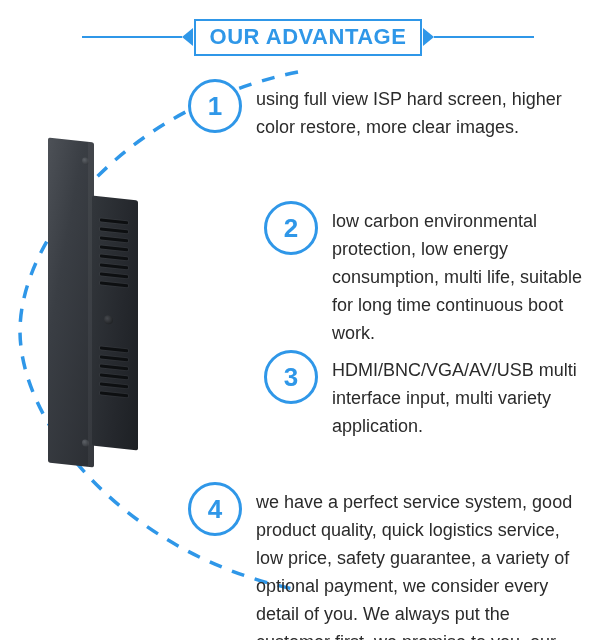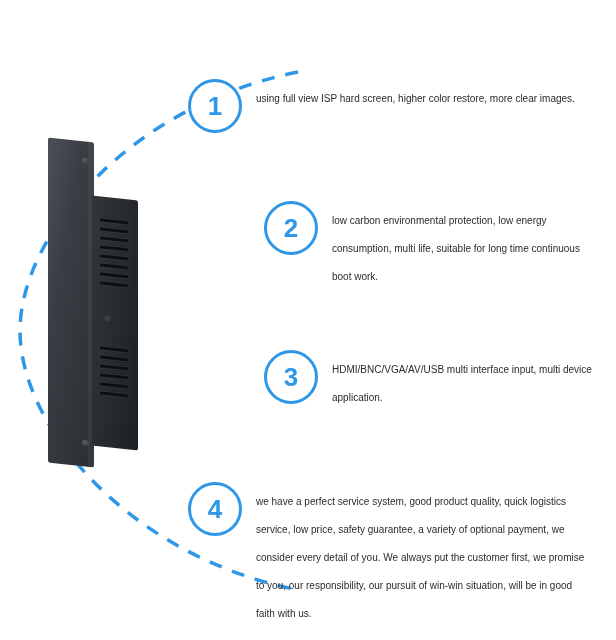--- a/index.html
+++ b/index.html
@@ -142,40 +142,49 @@
     font-size: 26px;
     font-weight: bold;
     display: flex;
     align-items: center;
     justify-content: center;
     line-height: 1;
   }
   .item-text {
     margin-left: 14px;
     color: #2b2b2b;
-    font-size: 10px;
+    font-size: 18px;
     line-height: 28px;
     padding-top: 6px;
   }
 
   #item-1 { left: 188px; top: 79px;  width: 400px; }
   #item-2 { left: 264px; top: 201px; width: 330px; }
   #item-3 { left: 264px; top: 350px; width: 330px; }
   #item-4 { left: 188px; top: 482px; width: 408px; }
 
   #item-1 .item-text { width: 320px; }
   #item-2 .item-text { width: 260px; }
   #item-3 .item-text { width: 260px; }
   #item-4 .item-text { width: 330px; }
 </style>
 </head>
 <body>
 
 <div class="page">
 
+  <div class="header">
+    <div class="hdr-line left"></div>
+    <div class="hdr-arrow left"></div>
+    <div class="hdr-box">
+      <div class="hdr-title">OUR ADVANTAGE</div>
+    </div>
+    <div class="hdr-arrow right"></div>
+    <div class="hdr-line right"></div>
+  </div>
 
   <svg class="arc" viewBox="0 0 300 530">
     <path d="M 290 6 C 120 40, 12 170, 12 265 C 12 360, 120 490, 290 524" fill="none" stroke="#2f97e8" stroke-width="3.5" stroke-dasharray="13 11" stroke-linecap="butt"></path>
   </svg>
 
   <div class="product">
     <div class="pm-body">
       <div class="screwl" style="left:34px; top:16px;"></div>
       <div class="screwl" style="left:34px; top:298px;"></div>
     </div>
@@ -203,21 +212,21 @@
     <div class="item-text">using full view ISP hard screen, higher color restore, more clear images.</div>
   </div>
 
   <div class="item" id="item-2">
     <div class="badge">2</div>
     <div class="item-text">low carbon environmental protection, low energy consumption, multi life, suitable for long time continuous boot work.</div>
   </div>
 
   <div class="item" id="item-3">
     <div class="badge">3</div>
-    <div class="item-text">HDMI/BNC/VGA/AV/USB multi interface input, multi device application.</div>
+    <div class="item-text">HDMI/BNC/VGA/AV/USB multi interface input, multi variety application.</div>
   </div>
 
   <div class="item" id="item-4">
     <div class="badge">4</div>
     <div class="item-text">we have a perfect service system, good product quality, quick logistics service, low price, safety guarantee, a variety of optional payment, we consider every detail of you. We always put the customer first, we promise to you, our responsibility, our pursuit of win-win situation, will be in good faith with us.</div>
   </div>
 
 </div>
 
 </body></html>

